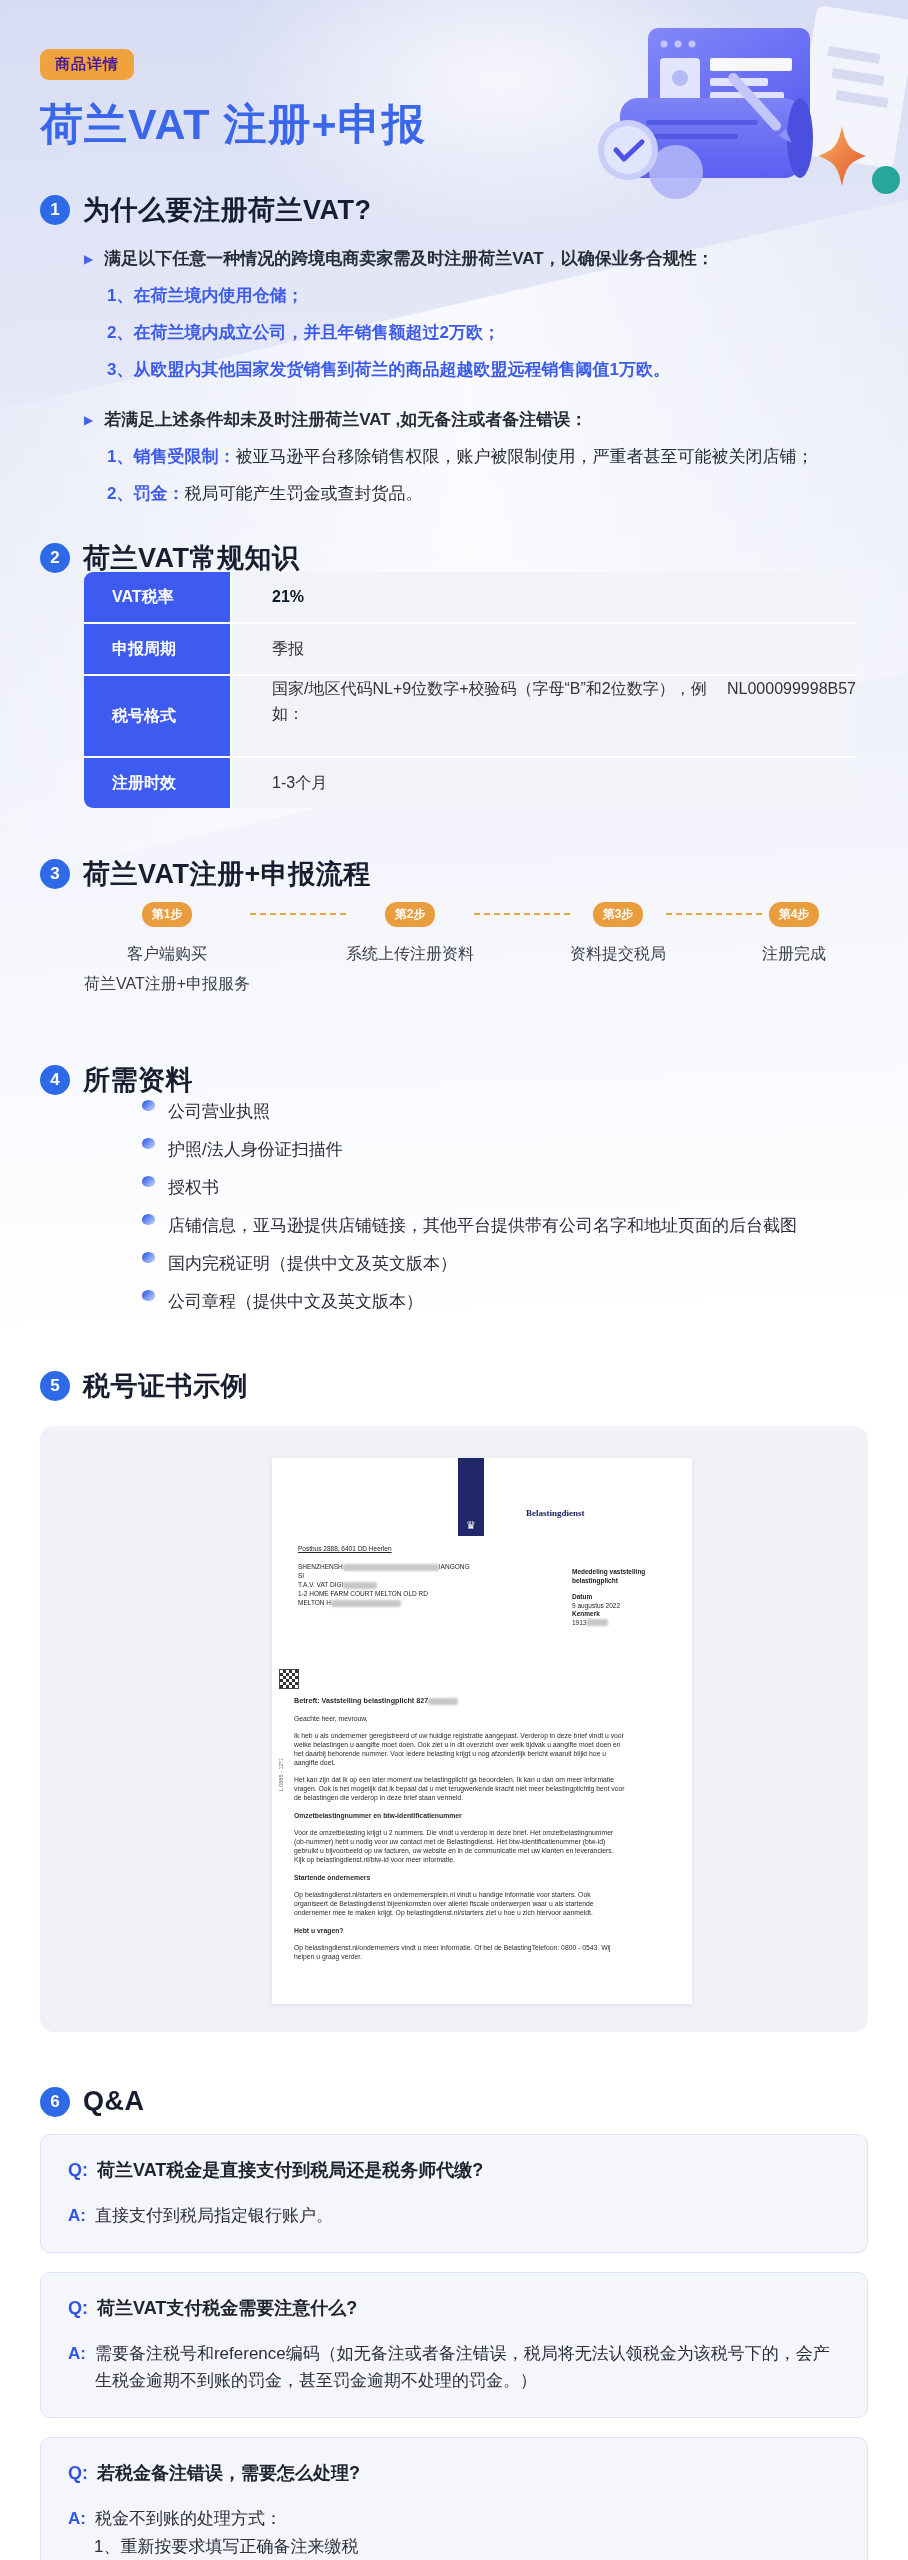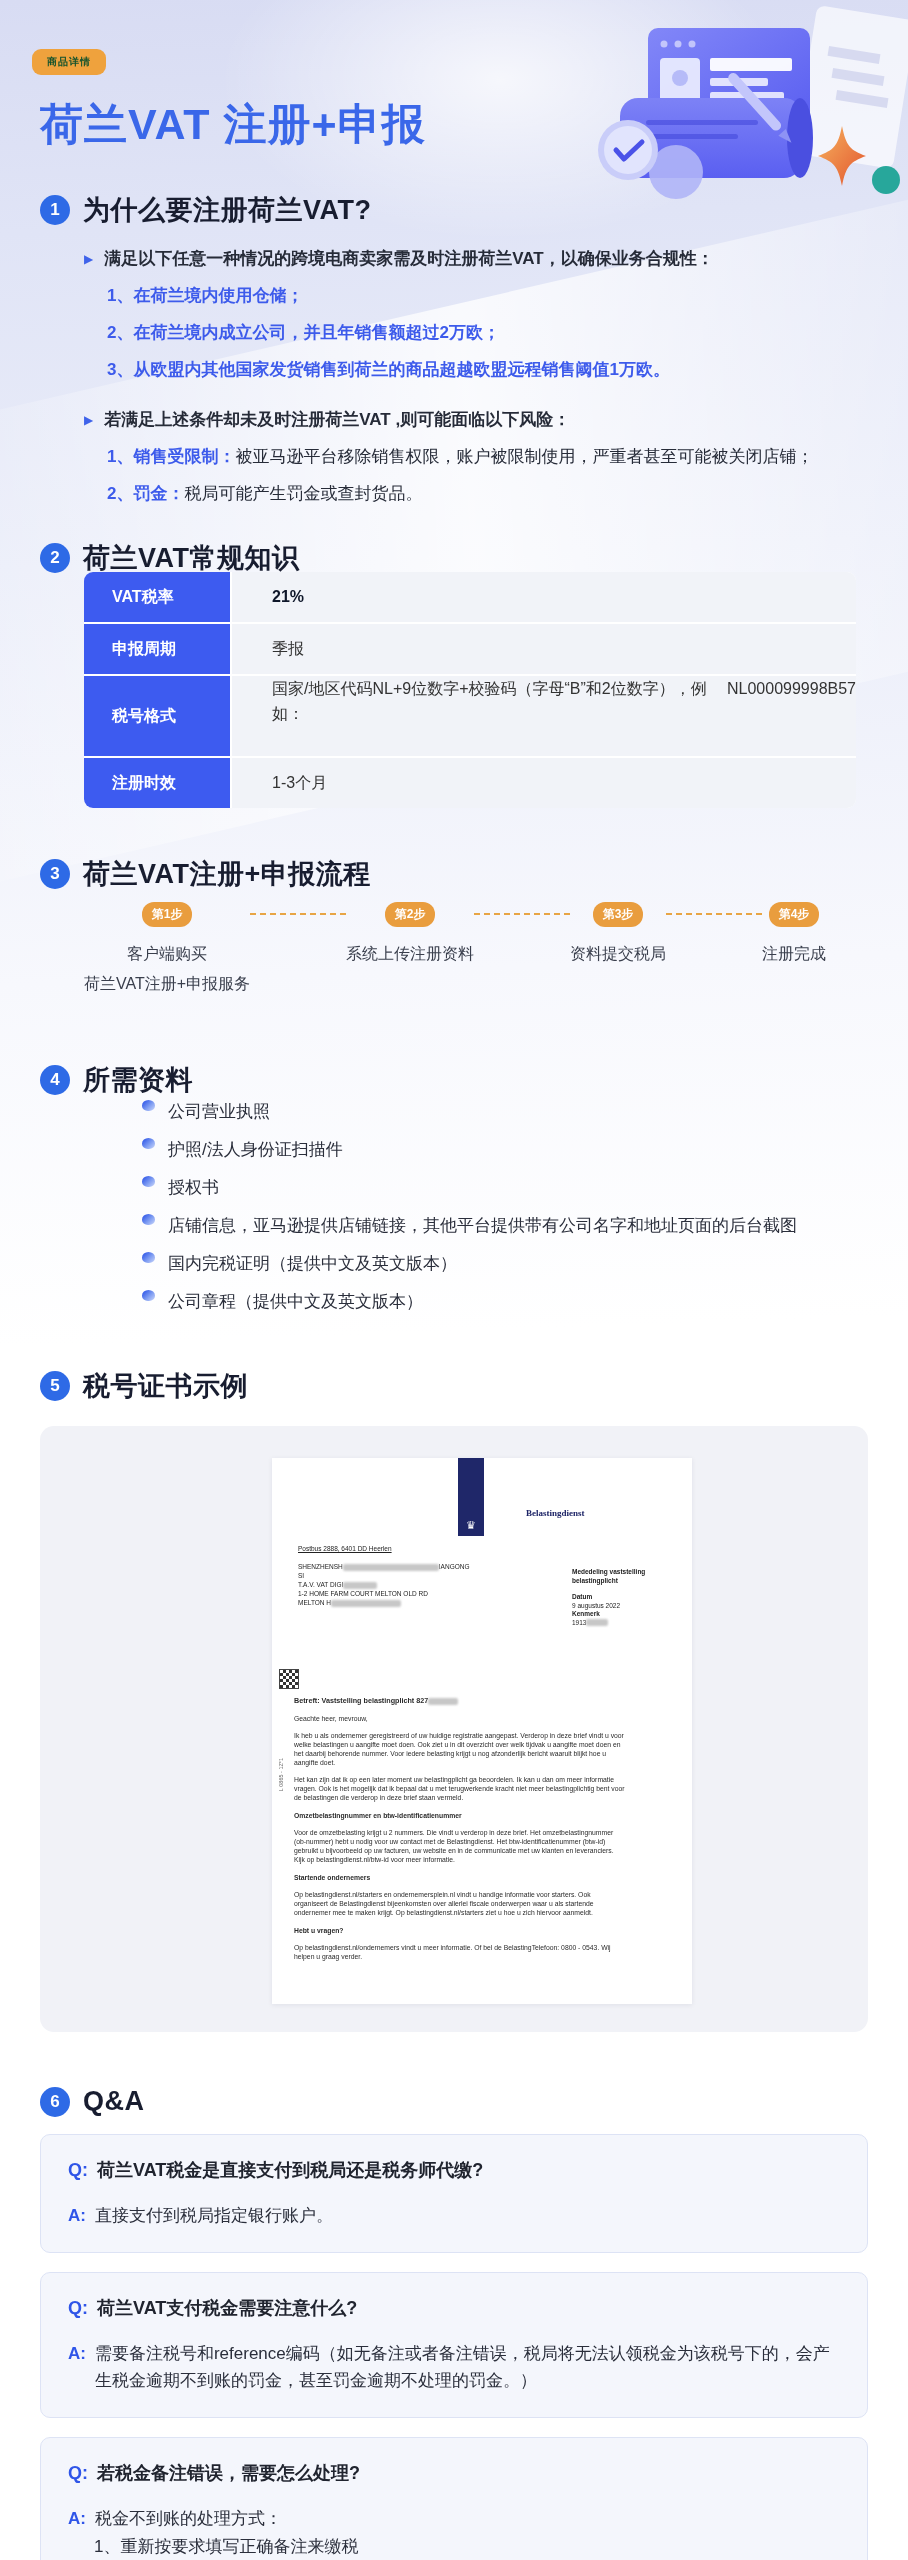--- a/index.html
+++ b/index.html
@@ -8,22 +8,22 @@
     font-family:"Liberation Sans","DejaVu Sans",sans-serif;
     background:linear-gradient(178deg,#d8dcf3 0%,#e0e4f6 9%,#eaedf9 22%,#f7f8fd 38%,#ffffff 52%,#ffffff 100%);
   }
   .deco-band{position:absolute;top:300px;left:-150px;width:1300px;height:460px;
     background:linear-gradient(100deg,rgba(255,255,255,0) 5%,rgba(255,255,255,.8) 48%,rgba(255,255,255,0) 95%);
     transform:rotate(-13deg);pointer-events:none;}
   .deco-glow{position:absolute;top:-80px;left:220px;width:560px;height:320px;border-radius:50%;
     background:radial-gradient(closest-side,rgba(255,255,255,.75),rgba(255,255,255,0));pointer-events:none;}
 
   
-  .hero-badge{position:absolute;left:32px;top:49px;background:#efa23d;color:#14532d;
-    font-size:10px;font-weight:700;padding:6px 15px;border-radius:9px;letter-spacing:1px;}
+  .hero-badge{position:absolute;left:40px;top:49px;background:#efa23d;color:#4c1d95;
+    font-size:15px;font-weight:700;padding:6px 15px;border-radius:9px;letter-spacing:1px;}
   .hero-title{position:absolute;left:40px;top:66px;margin:0;font-size:43px;font-weight:900;
     color:#3a67e9;letter-spacing:1px;padding-top:30px;}
   .hero-illu{position:absolute;right:0;top:0;width:318px;height:210px;}
 
   
   .sec{position:absolute;left:40px;display:flex;align-items:center;gap:13px;}
   .sec .num{width:30px;height:30px;border-radius:50%;background:#2e6ae6;color:#fff;
     font-weight:700;font-size:17px;display:flex;align-items:center;justify-content:center;flex:0 0 30px;}
   .sec .t{font-size:27px;font-weight:800;color:#181d30;letter-spacing:.5px;}
 
@@ -162,21 +162,21 @@
   <div class="why">
     <div class="intro">
       <span class="tri">▶</span>
       <span>满足以下任意一种情况的跨境电商卖家需及时注册荷兰VAT，以确保业务合规性：</span>
     </div>
     <div class="cond">1、在荷兰境内使用仓储；</div>
     <div class="cond">2、在荷兰境内成立公司，并且年销售额超过2万欧；</div>
     <div class="cond">3、从欧盟内其他国家发货销售到荷兰的商品超越欧盟远程销售阈值1万欧。</div>
     <div class="intro intro2">
       <span class="tri">▶</span>
-      <span>若满足上述条件却未及时注册荷兰VAT ,则可能面临以下风险：</span>
+      <span>若满足上述条件却未及时注册荷兰VAT ,如无备注或者备注错误：</span>
     </div>
     <div class="risk">
       <span class="lbl">1、销售受限制：</span><span>被亚马逊平台移除销售权限，账户被限制使用，严重者甚至可能被关闭店铺；</span>
     </div>
     <div class="risk">
       <span class="lbl">2、罚金：</span><span>税局可能产生罚金或查封货品。</span>
     </div>
   </div>
 
   <div class="sec" style="top:540px;">

